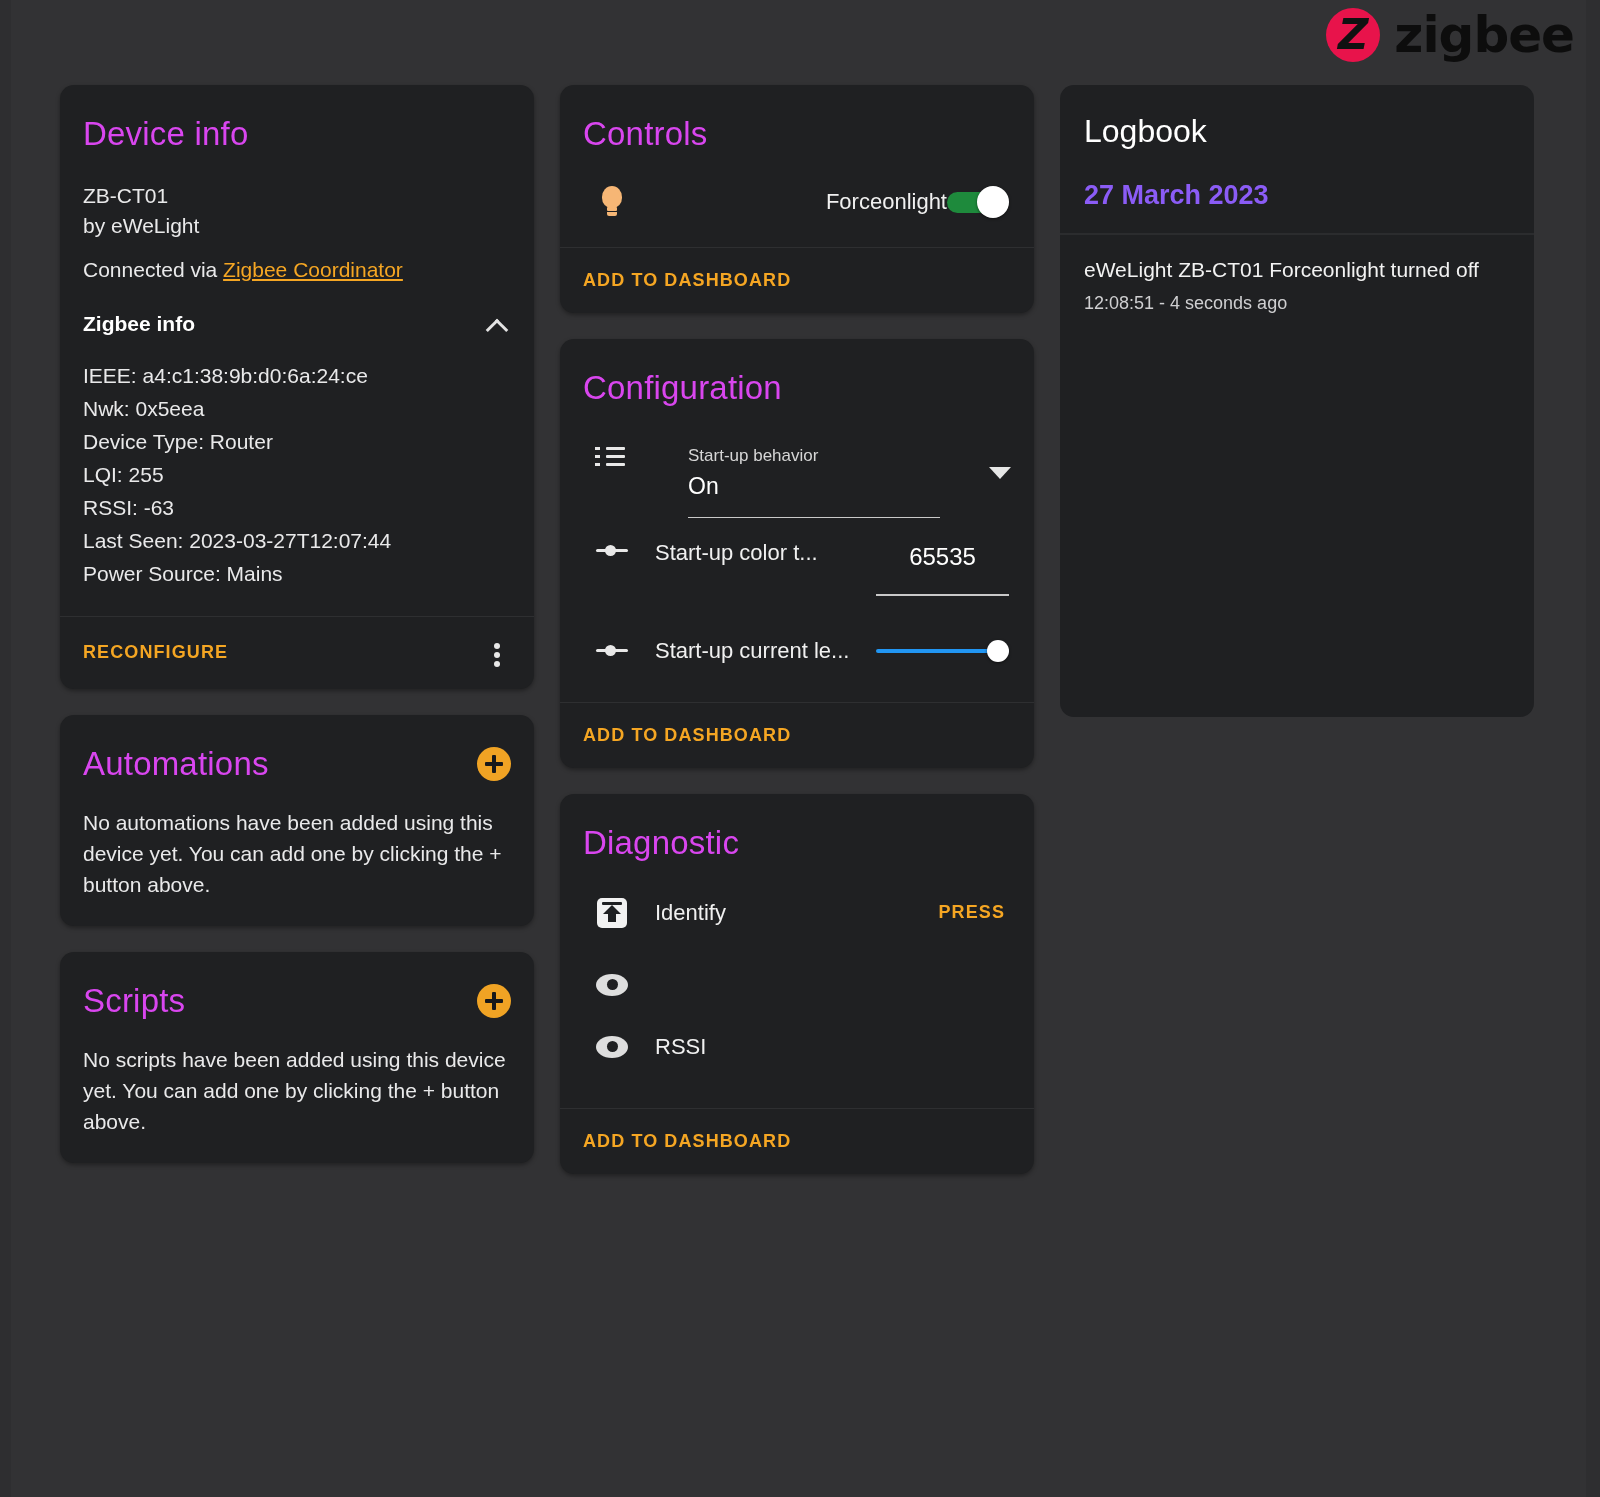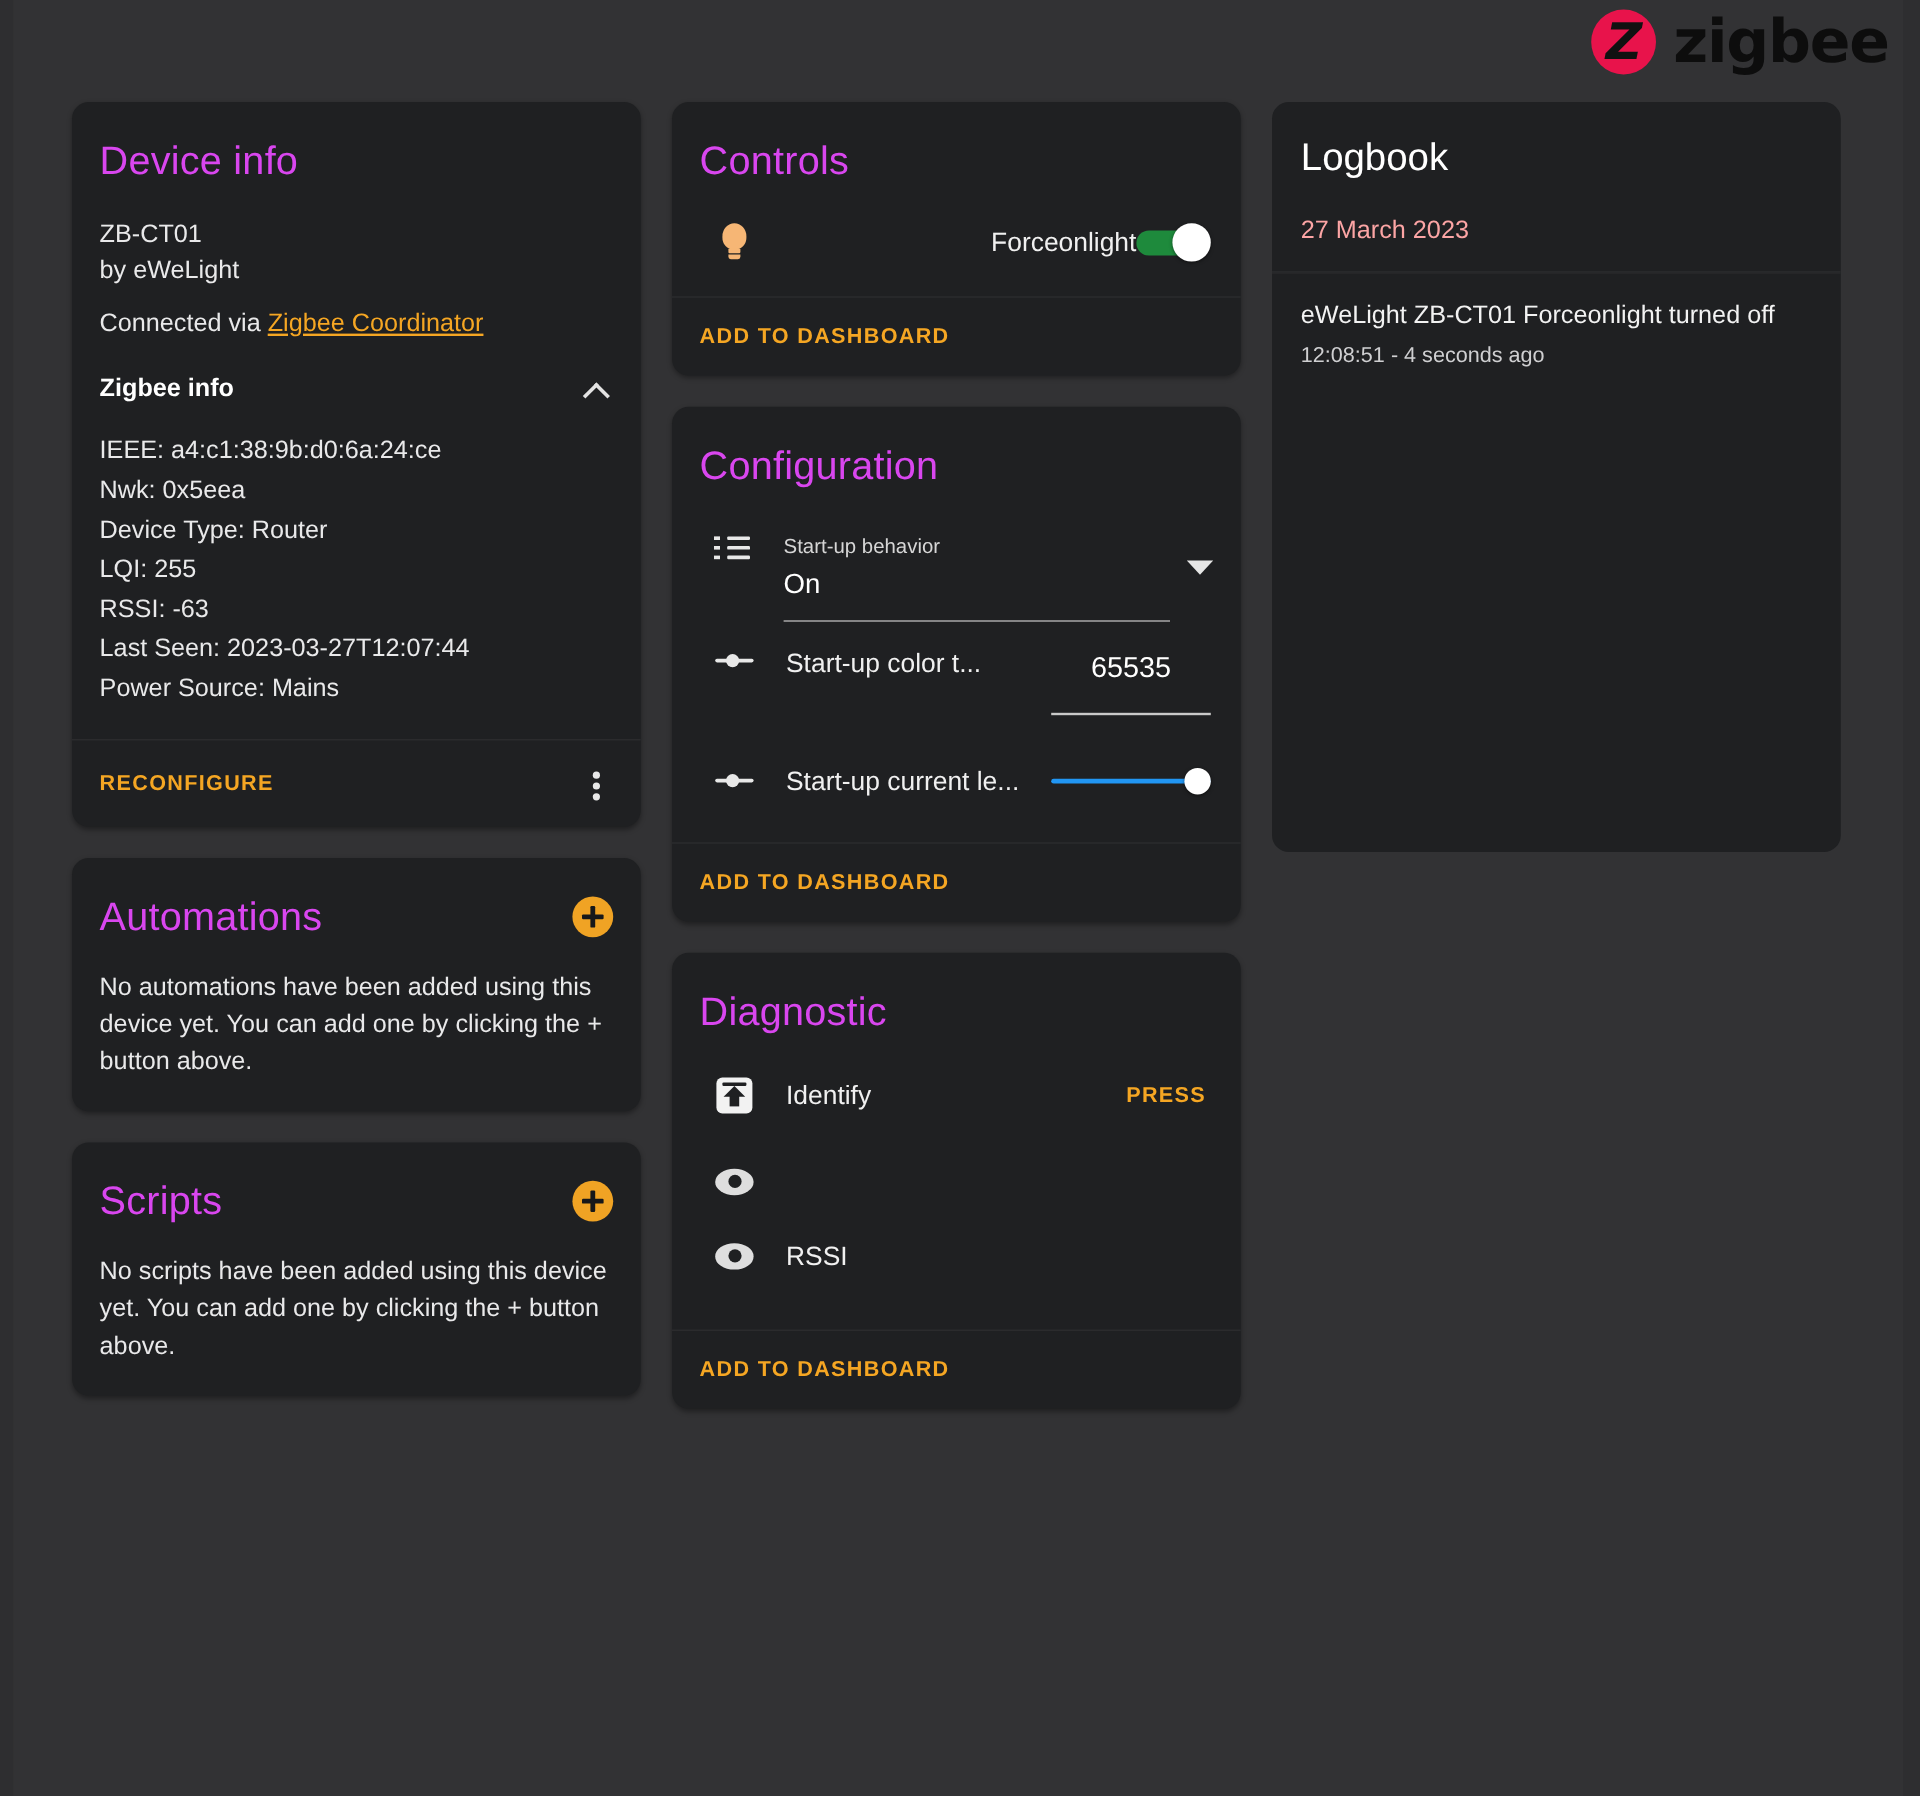--- a/index.html
+++ b/index.html
@@ -217,21 +217,21 @@
   }
 
   .press-btn { color:#f5a623; font-size:18px; font-weight:bold; letter-spacing:1.1px; cursor:pointer; padding-right:4px; }
 
   .footer-only { padding:22px 23px; }
 
   
   .logbook { background:#1f2022; border-radius:14px; overflow:hidden; }
   .logbook-title { color:#fff; font-size:32px; padding:28px 24px 0 24px; }
   .log-date {
-    color:#fca5a5; font-size:21px; font-weight:normal;
+    color:#8b5cf6; font-size:27px; font-weight:bold;
     padding:30px 24px 22px 24px;
   }
   .log-sep { height:1px; background:#2b2c2e; }
   .log-entry { padding:21px 24px 23px 24px; }
   .log-title { color:#f2f2f2; font-size:21px; line-height:28px; }
   .log-meta { color:#cfcfd1; font-size:18px; line-height:26px; margin-top:6px; }
   .log-spacer { height:378px; }
 </style>
 </head>
 <body>
@@ -336,21 +336,21 @@
       <div class="card-divider"></div>
       <div class="footer-only">
         <div class="link-btn">ADD TO DASHBOARD</div>
       </div>
     </div>
 
     <div class="card">
       <div class="card-pad" style="padding-bottom:20px;">
         <div class="card-title">Configuration</div>
 
-        <div class="select-row" style="margin-top:30px;">
+        <div class="select-row" style="margin-top:30px;gap:35px;">
           <div class="row-icon">
             <div class="ic-list">
                 <span></span>
                 <span></span>
                 <span></span>
                 <i></i>
                 <i></i>
                 <i></i>
               </div>
           </div>

